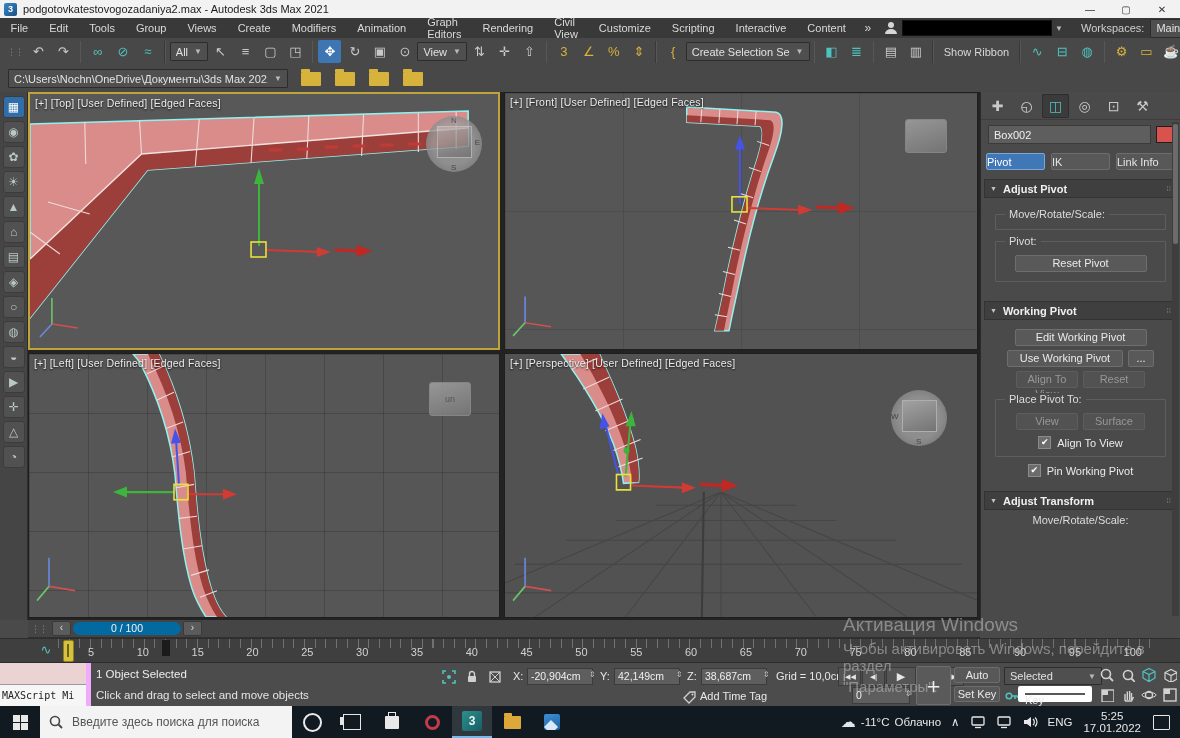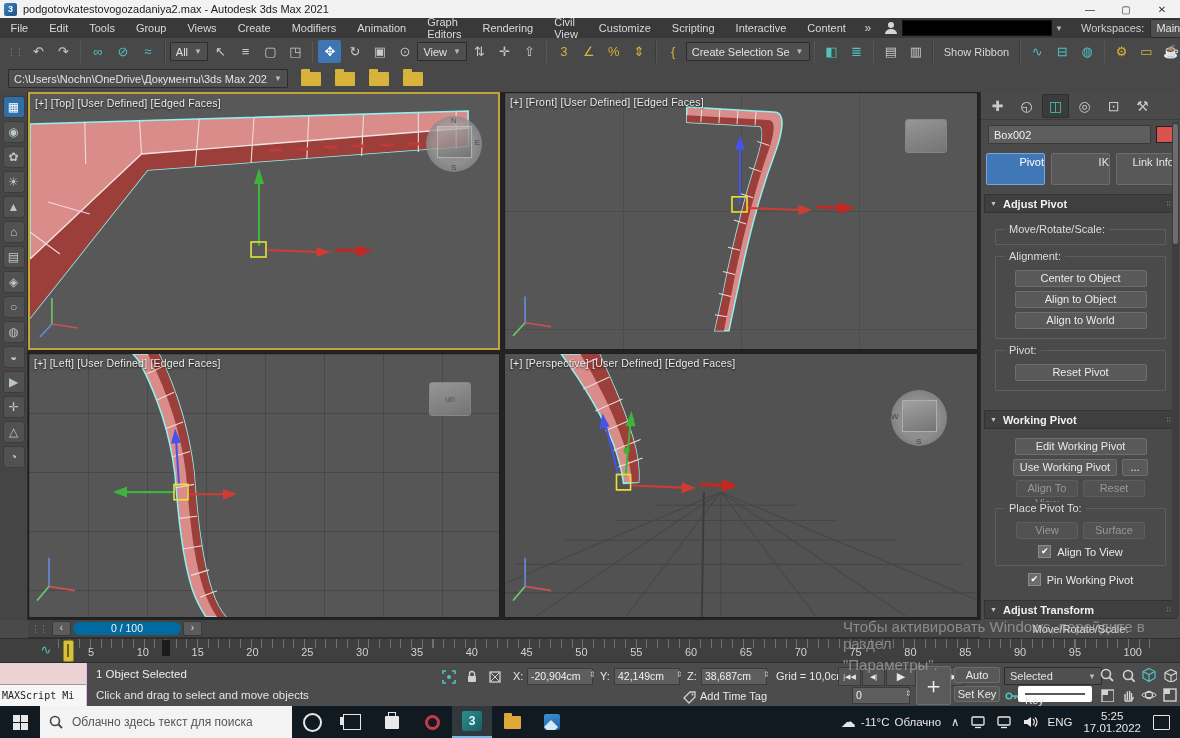--- a/index.html
+++ b/index.html
@@ -71,38 +71,38 @@
   .cmdpanel{position:absolute;left:980px;top:92px;width:200px;height:528px;background:#4a4a4a;
             border-left:1px solid #2b2b2b;box-sizing:border-box}
   .cp-tabs{display:flex;align-items:center;height:27px;padding:0 3px;gap:2px;border-bottom:1px solid #3d3d3d}
   .cptab{width:27px;height:24px;display:flex;align-items:center;justify-content:center;color:#c9c9c9;font-size:14px;border-radius:2px}
   .cptab.active{background:#3b3b3b;box-shadow:inset 0 0 0 1px #2e2e2e;color:#4fc3c0}
   .cp-name{display:flex;align-items:center;gap:5px;padding:5px 7px 4px}
   .namefield{flex:1;height:17px;background:#5e5e5e;border:1px solid #3a3a3a;color:#f0f0f0;
              display:flex;align-items:center;padding:0 5px}
   .swatch{width:15px;height:15px;background:#d8524e;border:1px solid #202020}
   .cp-tabs2{display:flex;gap:6px;padding:5px 4px 9px;justify-content:center}
-  .cp2{width:59px;height:32px;background:#585858;border:1px solid #6d6d6d;border-radius:2px;
-       text-align:right;line-height:16px;color:#e5e5e5;box-sizing:border-box}
+  .cp2{width:59px;height:17px;background:#585858;border:1px solid #6d6d6d;border-radius:2px;
+       text-align:left;line-height:16px;color:#e5e5e5;box-sizing:border-box}
   .cp2.active{background:#4077b7;border-color:#7aa6d8;color:#fff}
   .rollout{margin:0 3px 5px}
   .ro-h{height:17px;background:#3f3f3f;border:1px solid #333;display:flex;align-items:center;gap:6px;
         padding:0 5px;color:#f0f0f0;font-weight:bold}
   .tri{font-size:7px;color:#c2c2c2}
   .ro-dots{margin-left:auto;color:#7d7d7d;font-size:8px;font-weight:normal}
   .ro-body{padding:5px 2px 7px}
   .grp{position:relative;border:1px solid #5e5e5e;border-radius:1px;margin:11px 9px 7px;padding:9px 4px 5px}
   .glab{position:absolute;top:-7px;left:9px;background:#4a4a4a;padding:0 4px;color:#dcdcdc}
   .pbtn{display:block;width:132px;margin:4px auto;height:17px;background:#595959;border:1px solid #6e6e6e;
         border-radius:2px;color:#eaeaea;text-align:center;line-height:15px;box-sizing:border-box}
   .pbtn.sel{background:#4077b7;border-color:#7aa6d8;color:#fff}
   .pbtn.dis{color:#979797;background:#525252;border-color:#5d5d5d}
   .btnrow{display:flex;justify-content:center;gap:5px;margin:4px 0}
   .btnrow .pbtn{margin:0}
-  .w100{width:104px}.w26{width:26px}.w62{width:62px}
+  .w100{width:116px}.w26{width:26px}.w62{width:62px}
   .cbrow{display:flex;align-items:center;gap:6px;justify-content:center;margin:6px 0 2px;color:#eaeaea}
   .cb{width:11px;height:11px;background:#6c6c6c;border:1px solid #8b8b8b;color:#fff;font-size:9px;
       line-height:11px;text-align:center}
   .cpscroll{position:absolute;right:1px;top:30px;width:7px;bottom:4px;background:#3e3e3e}
   .cpthumb{margin:2px 1px;height:120px;background:#6c6c6c;border-radius:2px}
   
   .timeslider{position:absolute;left:28px;top:620px;width:952px;height:18px;background:#454545;
               border-bottom:1px solid #303030;display:flex;align-items:center;box-sizing:border-box}
   .grip{color:#8a8a8a;font-size:9px;margin:0 3px;letter-spacing:-1px}
   .ts-btn{width:17px;height:13px;background:#5b5b5b;border:1px solid #393939;color:#ddd;text-align:center;
@@ -113,21 +113,21 @@
   .tb-ticks{position:absolute;left:58px;right:30px;top:0;height:9px;
             background:repeating-linear-gradient(90deg,rgba(205,205,205,.35) 0 1px,transparent 1px 10.7px)}
   .tb-nums{position:absolute;left:88px;right:38px;top:7px;display:flex;justify-content:space-between;
            color:#d2d2d2;font-size:11px}
   .tb-caret{position:absolute;left:63px;top:1px;width:9px;height:20px;background:#d6c23e;border:1px solid #8f7f1d;border-radius:2px}
   .tb-caret::after{content:"";position:absolute;left:3px;top:3px;width:2px;height:13px;background:#6d6115}
   .tb-key{position:absolute;left:162px;top:1px;width:8px;height:16px;background:#1b1b1b}
   .tb-curve{position:absolute;left:36px;top:3px;width:20px;height:18px;color:#57c6c2;font-size:13px;text-align:center}
   
   .statusbar{position:absolute;left:0;top:662px;width:1180px;height:44px;background:#4c4c4c;border-top:1px solid #2c2c2c;box-sizing:border-box}
-  .mxs{position:absolute;left:0;top:0;width:86px;height:43px;border-right:1px solid #f0abfc}
+  .mxs{position:absolute;left:0;top:0;width:86px;height:43px;border-right:5px solid #f0abfc}
   .mxs-pink{height:21px;background:#ecd3d3;border-bottom:1px solid #9a9a9a}
   .mxs-white{height:21px;background:#f6f6f6;color:#222;font-family:"DejaVu Sans Mono",monospace;
              font-size:10px;line-height:21px;padding-left:2px;white-space:nowrap;overflow:hidden}
   .sb-text1{position:absolute;left:96px;top:5px;color:#ededed;font-size:11.5px}
   .sb-text2{position:absolute;left:96px;top:26px;color:#e3e3e3;font-size:11.5px}
   .sbico{position:absolute;width:18px;height:18px;color:#d0d0d0;display:flex;align-items:center;justify-content:center}
   .sb-lab{position:absolute;top:7px;color:#e8e8e8}
   .sb-field{position:absolute;top:5px;height:15px;background:#5e5e5e;border:1px solid #3b3b3b;color:#efefef;
             font-size:10.5px;line-height:15px;padding:0 3px;width:58px}
   .spin{position:absolute;top:7px;font-size:8px;color:#c4c4c4}
@@ -541,28 +541,20 @@
       <div class="ro-h">
         <span class="tri">▼</span>
         <span>Adjust Pivot</span>
         <span class="ro-dots">⁞⁞</span>
       </div>
       <div class="ro-body">
         <div class="grp">
           <span class="glab">Move/Rotate/Scale:</span>
         </div>
         <div class="grp">
-          <span class="glab">Alignment:</span>
-          <div>
-              <span class="pbtn">Center to Object</span>
-              <span class="pbtn">Align to Object</span>
-              <span class="pbtn">Align to World</span>
-            </div>
-        </div>
-        <div class="grp">
           <span class="glab">Pivot:</span>
           <span class="pbtn">Reset Pivot</span>
         </div>
       </div>
     </div>
 
     <div class="rollout">
       <div class="ro-h">
         <span class="tri">▼</span>
         <span>Working Pivot</span>
@@ -757,38 +749,39 @@
         </span>
       <span class="navic">
           <svg class="ic16">
             <use href="#maxv"></use>
           </svg>
         </span>
     </div>
   </div>
 
   <div class="watermark">
+    <div class="wm1">Активация Windows</div>
     <div class="wm2">Чтобы активировать Windows, перейдите в раздел</div>
     <div class="wm2">"Параметры".</div>
   </div>
 
   <div class="taskbar">
     <div class="tb-slot">
       <span class="startlogo">
           <i></i>
           <i></i>
           <i></i>
           <i></i>
         </span>
     </div>
     <div class="tsearch">
       <svg class="ic16">
           <use href="#mag"></use>
         </svg>
-      <span>Облачно здесь текст для поиска</span>
+      <span>Введите здесь поиска для поиска</span>
     </div>
     <div class="tb-slot">
         <span class="circ"></span>
       </div>
     <div class="tb-slot">
         <span class="tview"></span>
       </div>
     <div class="tb-slot">
         <span class="store"></span>
       </div>

